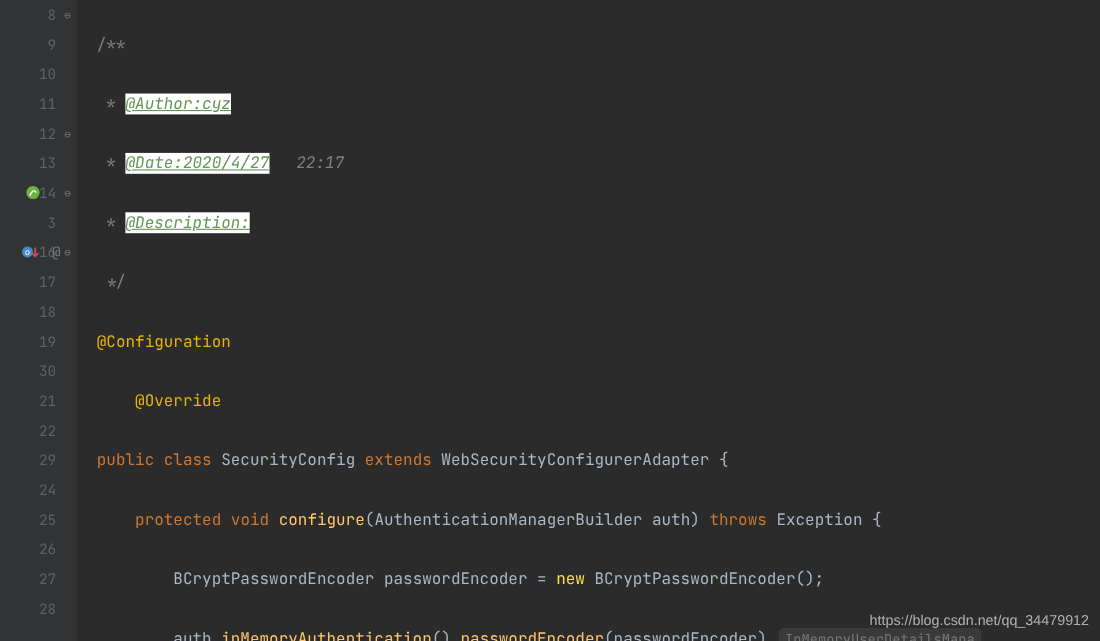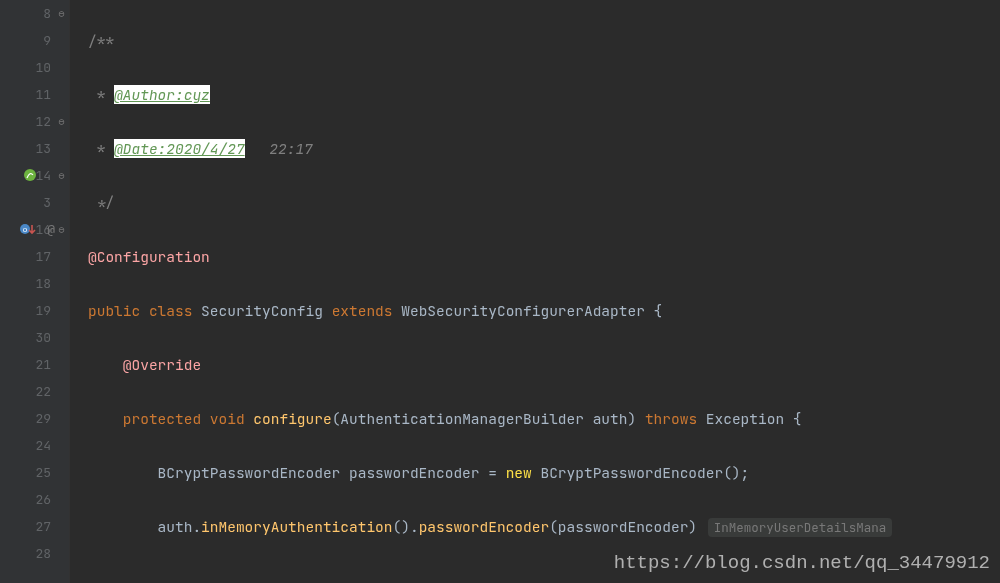--- a/index.html
+++ b/index.html
@@ -55,43 +55,43 @@
     flex:1;
     padding-left:18px;
     position:relative;
     white-space:pre;
     overflow:hidden;
   }
   .code-line { height:27px; }
   .c-comment   { color:#808080; }
   .c-doc-tag   { color:#629755; font-style:italic; text-decoration:underline; background:#ffffff; }
   .c-doc-time  { color:#808080; font-style:italic;padding-left:16px; }
-  .c-annotation{ color:#fca5a5; }
+  .c-annotation{ color:#eab308; }
   .c-keyword   { color:#cc7832; }
   .c-class     { color:#a9b7c6; }
   .c-method    { color:#ffc66d; }
   .c-methoddef { color:#ffc66d;margin-top:14px; }
   .c-param     { color:#a9b7c6;margin-top:44px; }
   .c-new       { color:#fde047; }
   .c-punct     { color:#a9b7c6; }
   .hint {
     background:#393b3a;
     color:#787878;
     border-radius:4px;
     padding:1px 6px;
     font-size:12.5px;
     font-style:normal;
     margin:0 2px;
   }
   .watermark {
     position:absolute;
     right:10px; bottom:6px;
     color:#ddd;
-    font-family:Liberation Mono, monospace;
-    font-size:19px;
+    font-family:Liberation Sans, sans-serif;
+    font-size:13px;
     opacity:0.75;
     margin-left:11px;
   }
   .spring-icon svg, .override-icon svg { display:block; }
 </style>
 </head>
 <body>
 
 <div class="gutter">
   <div class="gutter-line">
@@ -177,24 +177,25 @@
     <div class="fold-mark" style="top:117px;">⊖</div>
     <div class="fold-mark" style="top:171px;">⊖</div>
     <div class="fold-mark" style="top:225px;">⊖</div>
   </div>
 </div>
 
 <div class="code">
 <div class="code-line"><span class="c-comment">/**</span></div>
 <div class="code-line"><span class="c-comment"> * </span><span class="c-doc-tag">@Author:cyz</span></div>
 <div class="code-line"><span class="c-comment"> * </span><span class="c-doc-tag">@Date:2020/4/27</span><span class="c-doc-time"> 22:17</span></div>
+<div class="code-line"><span class="c-comment"> * </span><span class="c-doc-tag">@Description:</span></div>
 <div class="code-line"><span class="c-comment"> */</span></div>
 <div class="code-line"><span class="c-annotation">@Configuration</span></div>
+<div class="code-line">    <span class="c-annotation">@Override</span></div>
 <div class="code-line"><span class="c-keyword">public</span> <span class="c-keyword">class</span> <span class="c-class">SecurityConfig</span> <span class="c-keyword">extends</span> <span class="c-class">WebSecurityConfigurerAdapter</span> <span class="c-punct">{</span></div>
-<div class="code-line">    <span class="c-annotation">@Override</span></div>
 <div class="code-line">    <span class="c-keyword">protected</span> <span class="c-keyword">void</span> <span class="c-methoddef">configure</span><span class="c-punct">(</span><span class="c-class">AuthenticationManagerBuilder</span> <span class="c-param">auth</span><span class="c-punct">)</span> <span class="c-keyword">throws</span> <span class="c-class">Exception</span> <span class="c-punct">{</span></div>
 <div class="code-line">        <span class="c-class">BCryptPasswordEncoder</span> <span>passwordEncoder</span> <span class="c-punct">=</span> <span class="c-new">new</span> <span class="c-class">BCryptPasswordEncoder()</span><span class="c-punct">;</span></div>
 <div class="code-line">        <span>auth.</span><span class="c-method">inMemoryAuthentication</span><span class="c-punct">().</span><span class="c-method">passwordEncoder</span><span class="c-punct">(</span><span>passwordEncoder</span><span class="c-punct">)</span> <span class="hint">InMemoryUserDetailsMana</span></div>
 
 
 
 
 
 
 

